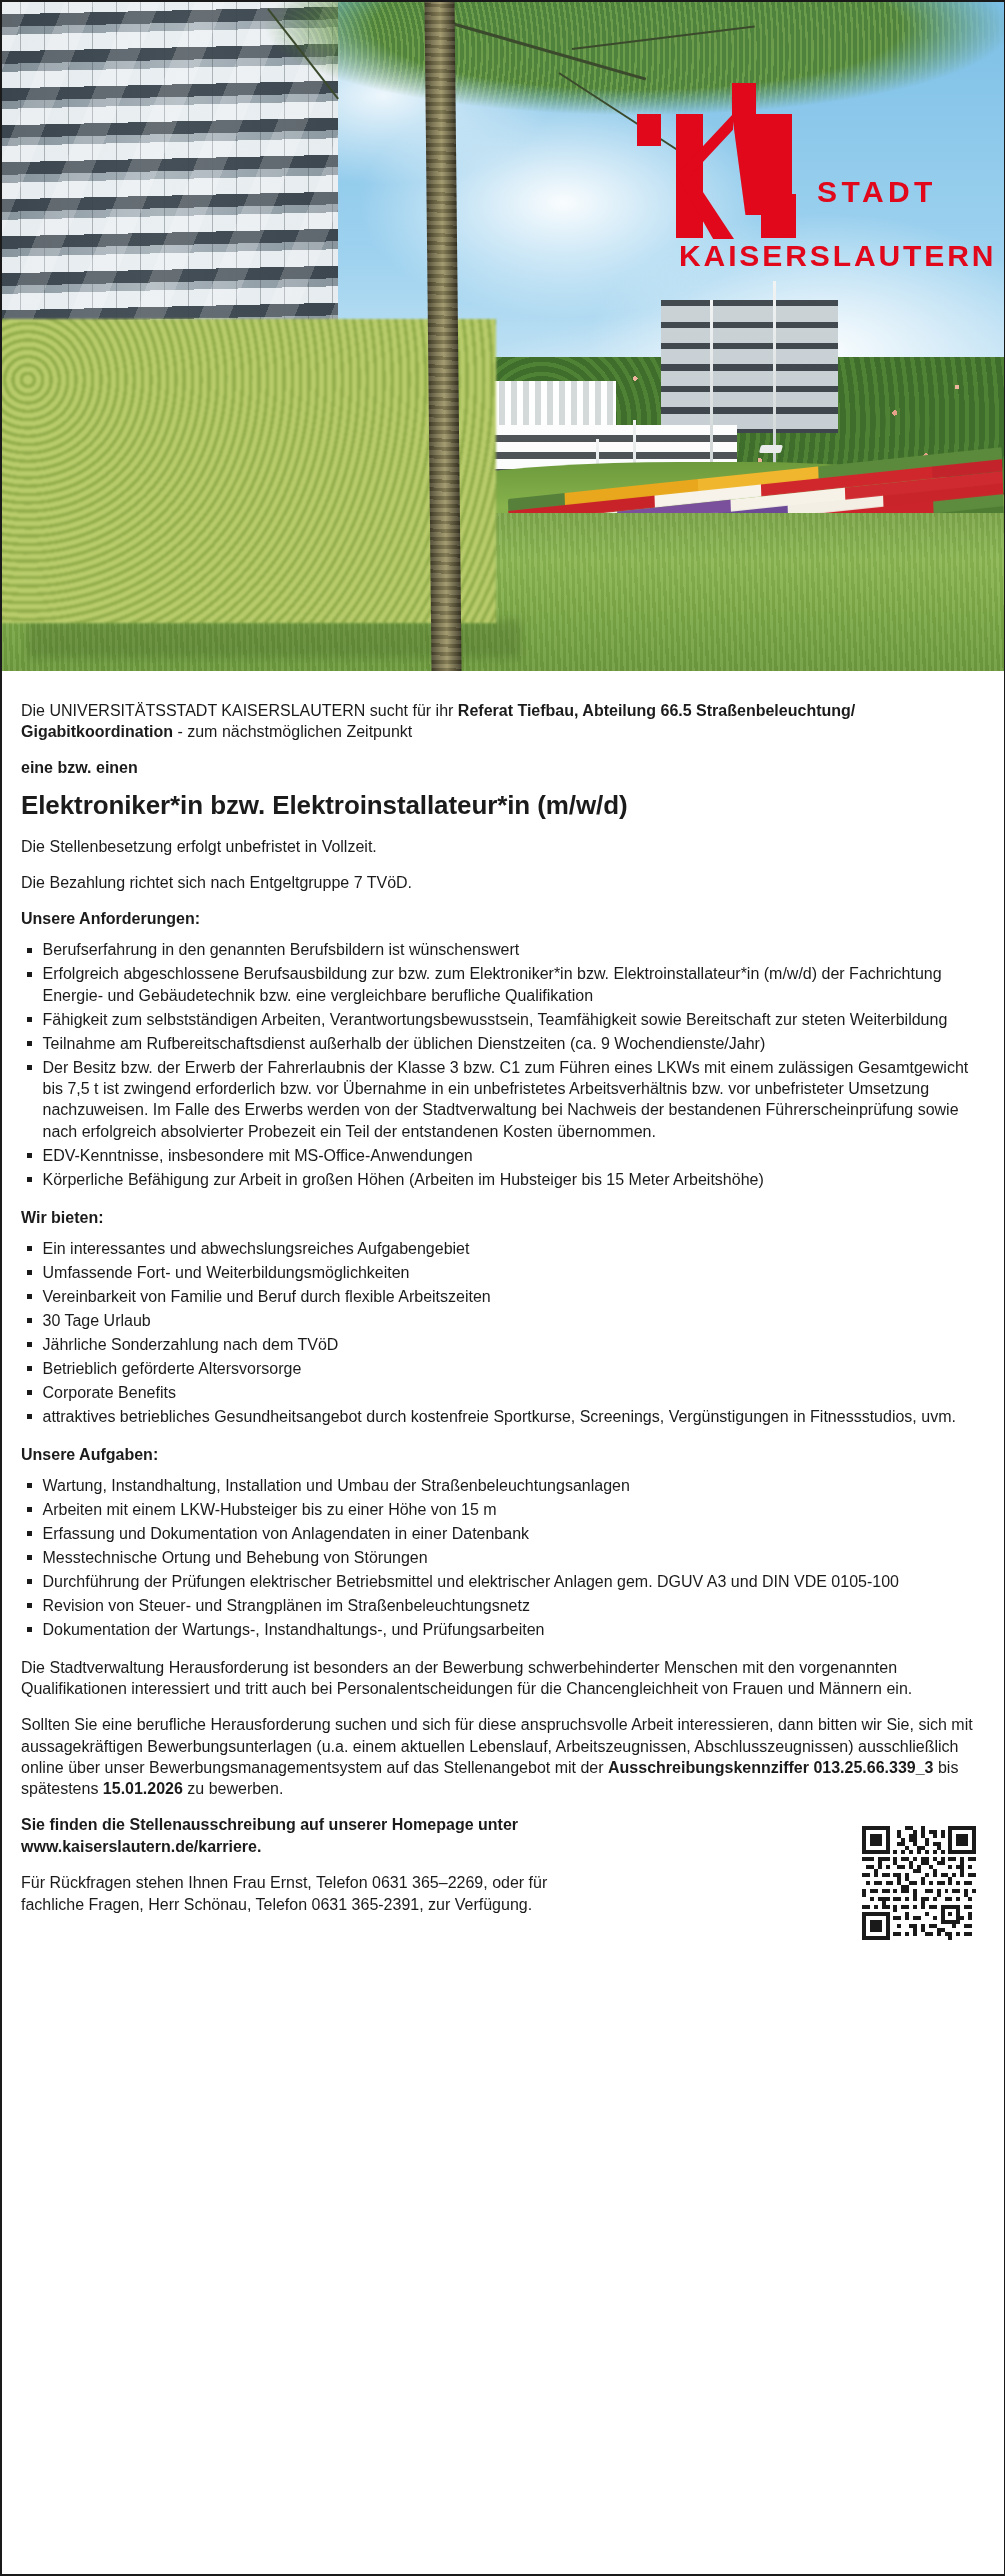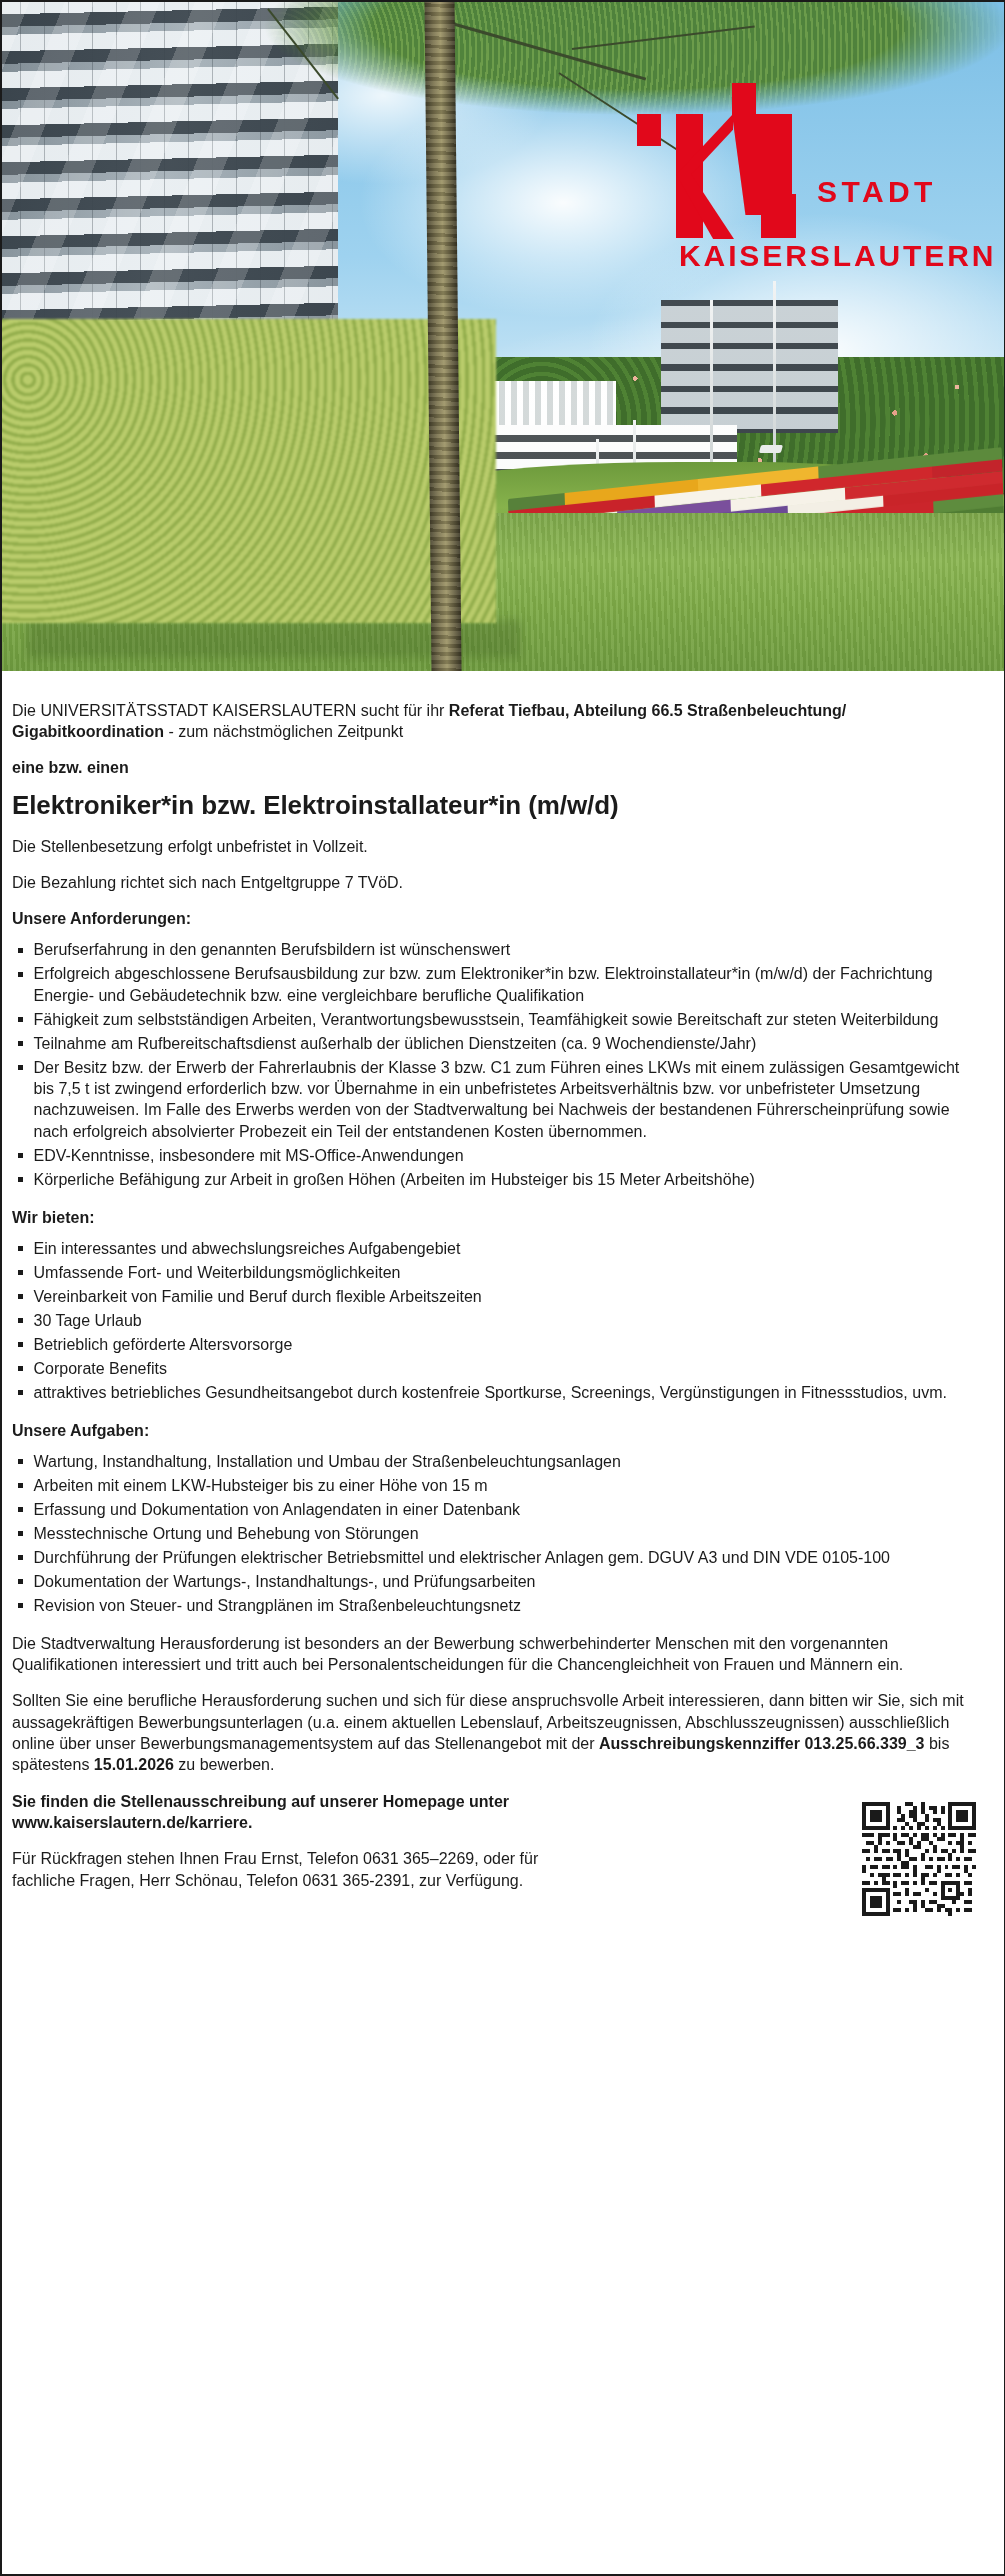--- a/index.html
+++ b/index.html
@@ -322,21 +322,21 @@
     color: #e1081b;
     font-size: 30px;
     font-weight: 700;
     letter-spacing: 2.9px;
     white-space: nowrap;
     font-family: "Liberation Sans", sans-serif;
   }
 
   
   .body {
-    padding: 29px 28px 0 10px;
+    padding: 29px 28px 0 19px;
     color: #1b1b1b;
     font-size: 16px;
     line-height: 1.34;
   }
 
   p.para { margin: 0 0 14.6px 0; }
   p.tight { margin: 0 0 10.8px 0; }
 
   .b { font-weight: 700; }
 
@@ -503,34 +503,35 @@
       <li>EDV-Kenntnisse, insbesondere mit MS-Office-Anwendungen</li>
       <li>Körperliche Befähigung zur Arbeit in großen Höhen (Arbeiten im Hubsteiger bis 15 Meter Arbeitshöhe)</li>
     </ul>
 
     <h3 class="section">Wir bieten:</h3>
     <ul class="bullets">
       <li>Ein interessantes und abwechslungsreiches Aufgabengebiet</li>
       <li>Umfassende Fort- und Weiterbildungsmöglichkeiten</li>
       <li>Vereinbarkeit von Familie und Beruf durch flexible Arbeitszeiten</li>
       <li>30 Tage Urlaub</li>
+      <li>Jährliche Sonderzahlung nach dem TVöD</li>
       <li>Betrieblich geförderte Altersvorsorge</li>
       <li>Corporate Benefits</li>
       <li>attraktives betriebliches Gesundheitsangebot durch kostenfreie Sportkurse, Screenings, Vergünstigungen in Fitnessstudios, uvm.</li>
     </ul>
 
     <h3 class="section">Unsere Aufgaben:</h3>
     <ul class="bullets">
       <li>Wartung, Instandhaltung, Installation und Umbau der Straßenbeleuchtungsanlagen</li>
       <li>Arbeiten mit einem LKW-Hubsteiger bis zu einer Höhe von 15 m</li>
       <li>Erfassung und Dokumentation von Anlagendaten in einer Datenbank</li>
       <li>Messtechnische Ortung und Behebung von Störungen</li>
       <li>Durchführung der Prüfungen elektrischer Betriebsmittel und elektrischer Anlagen gem. DGUV A3 und DIN VDE 0105-100</li>
+      <li>Revision von Steuer- und Strangplänen im Straßenbeleuchtungsnetz</li>
       <li>Dokumentation der Wartungs-, Instandhaltungs-, und Prüfungsarbeiten</li>
-      <li>Revision von Steuer- und Strangplänen im Straßenbeleuchtungsnetz</li>
     </ul>
 
     <p class="para">Die Stadtverwaltung Herausforderung ist besonders an der Bewerbung schwerbehinderter Menschen mit den vorgenannten Qualifikationen interessiert und tritt auch bei Personalentscheidungen für die Chancengleichheit von Frauen und Männern ein.</p>
 
     <p class="para"><span>Sollten Sie eine berufliche Herausforderung suchen und sich für diese anspruchsvolle Arbeit interessieren, dann bitten wir Sie, sich mit aussagekräftigen Bewerbungsunterlagen (u.a. einem aktuellen Lebenslauf, Arbeitszeugnissen, Abschlusszeugnissen) ausschließlich online über unser Bewerbungsmanagementsystem auf das Stellenangebot mit der </span><span class="b">Ausschreibungskennziffer 013.25.66.339_3</span><span> bis spätestens </span><span class="b">15.01.2026</span><span> zu bewerben.</span></p>
 
     <div class="footer">
       <div class="footer-text">
         <p class="hp">
           <span>Sie finden die Stellenausschreibung auf unserer Homepage unter</span><br>

